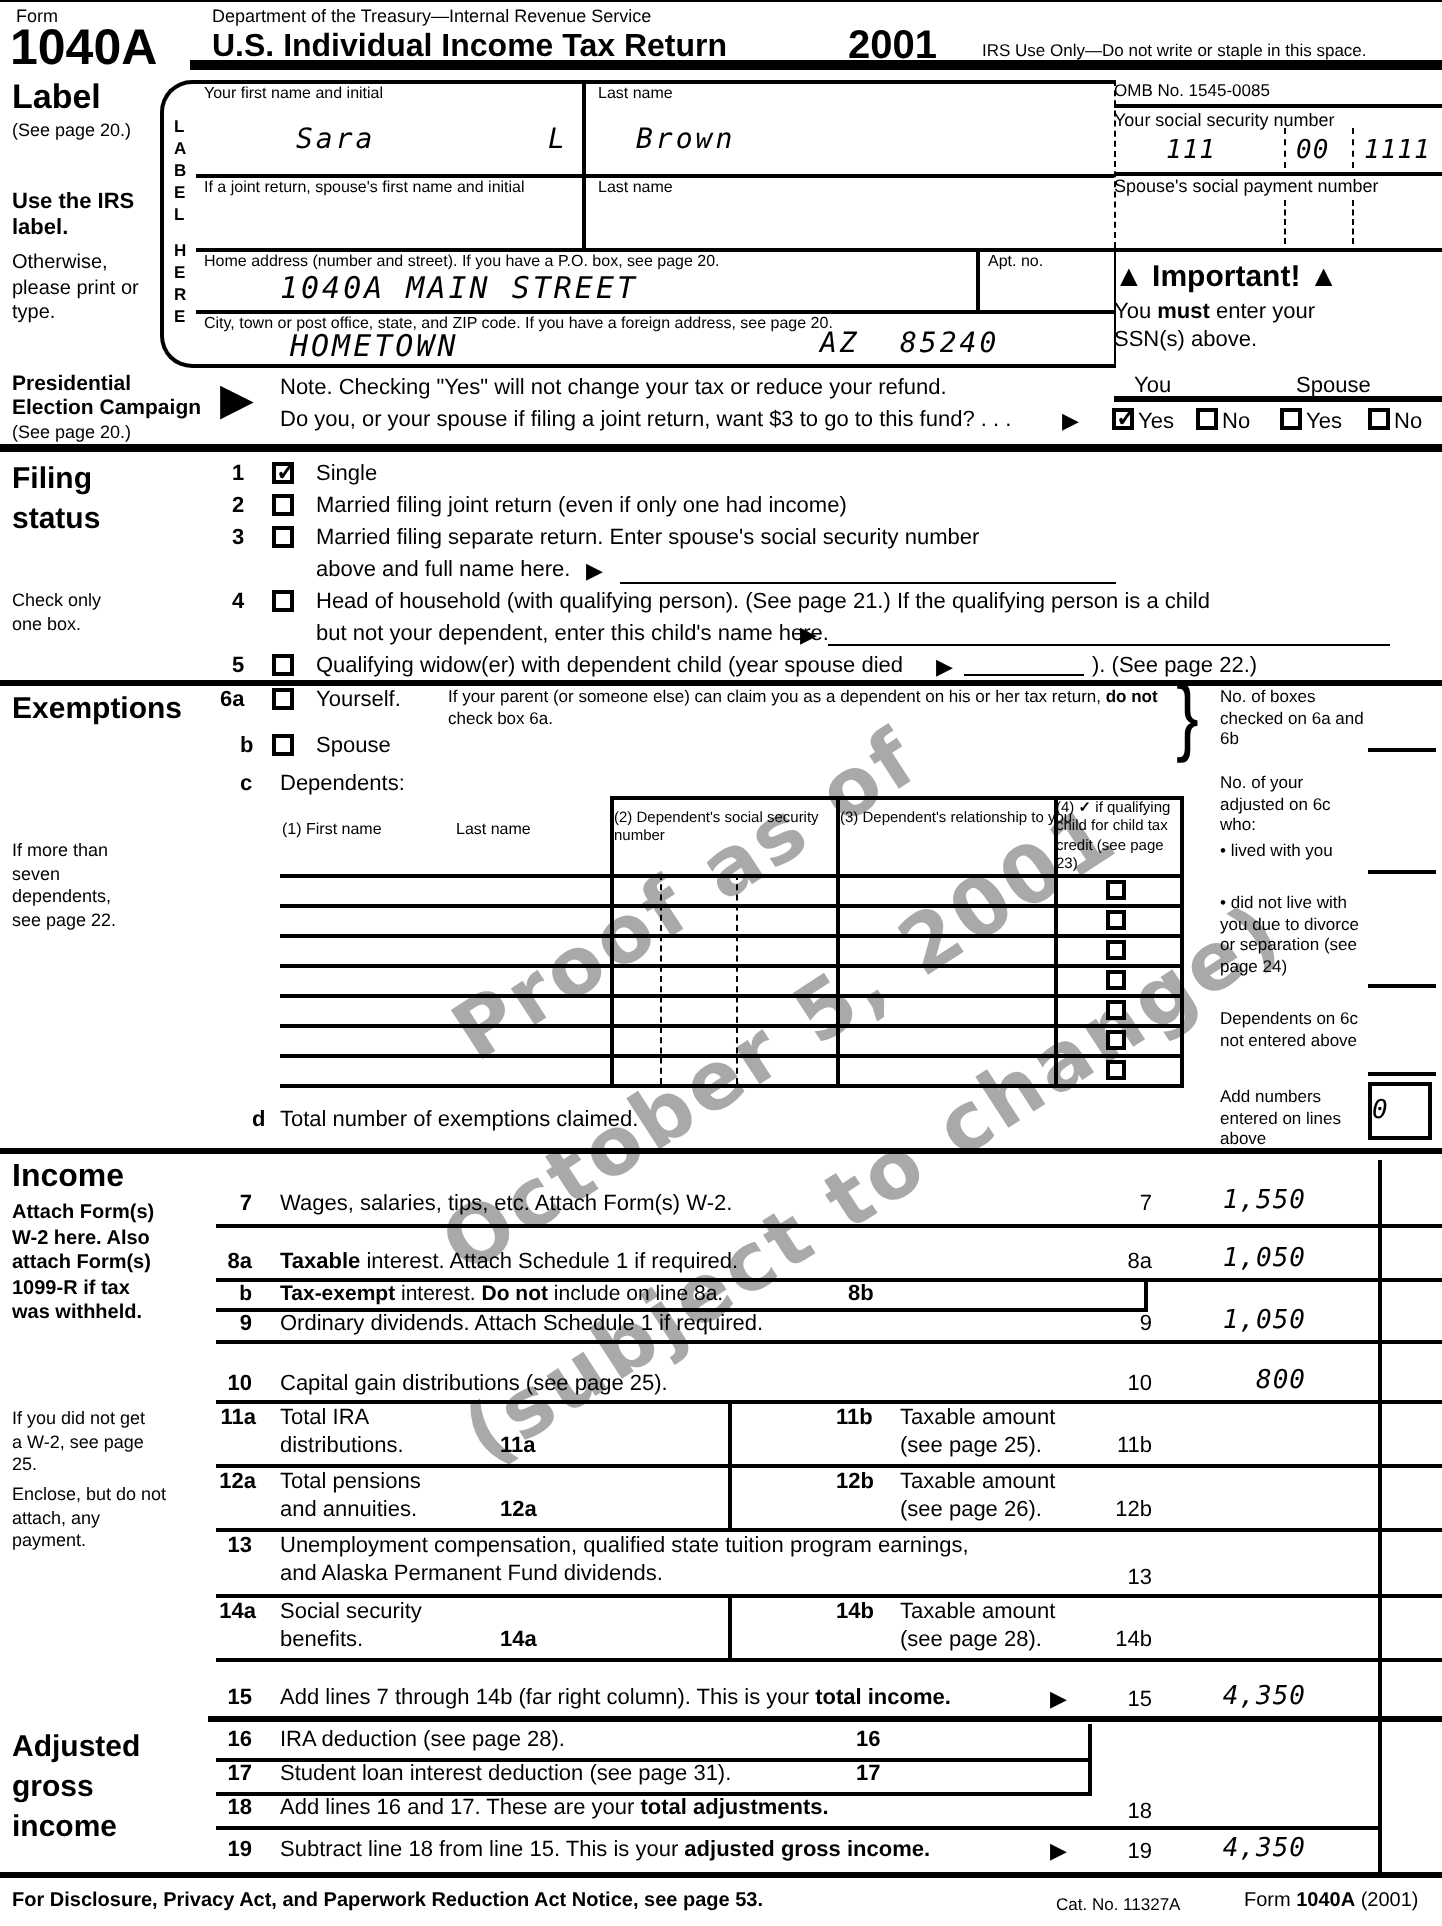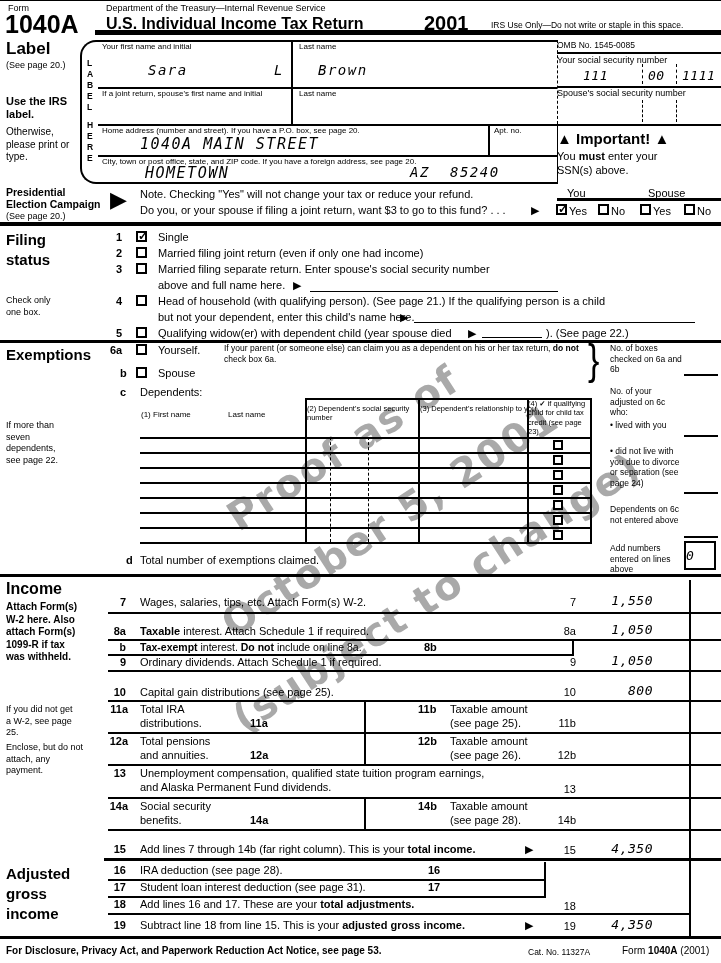--- a/index.html
+++ b/index.html
@@ -91,21 +91,21 @@
 
   <div class="a t85 ctr" style="left:557px;top:40px;width:164px">OMB No. 1545-0085</div>
   <div class="hl" style="left:557px;top:52px;width:164px;height:2px"></div>
   <div class="a t9 ctr" style="left:557px;top:55px;width:164px">Your social security number</div>
   <div class="a hand13" style="left:583px;top:68px">111</div>
   <div class="a hand13" style="left:648px;top:68px">00</div>
   <div class="a hand13" style="left:682px;top:68px">1111</div>
   <div class="dashv" style="left:642px;top:64px;height:20px"></div>
   <div class="dashv" style="left:676px;top:64px;height:20px"></div>
   <div class="hl" style="left:557px;top:86px;width:164px;height:2px"></div>
-  <div class="a t9 ctr" style="left:557px;top:88px;width:164px">Spouse's social security number</div>
+  <div class="a t9 ctr" style="left:557px;top:88px;width:164px">Spouse's social payment number</div>
   <div class="dashv" style="left:642px;top:100px;height:22px"></div>
   <div class="dashv" style="left:676px;top:100px;height:22px"></div>
   <div class="hl" style="left:557px;top:124px;width:164px;height:2px"></div>
 
   <div class="a ctr" style="left:557px;top:130px;width:188px;font-size:15px;font-weight:bold">
     <span>▲</span>
     <span>Important!</span>
     <span>▲</span>
   </div>
   <div class="a t11 ctr" style="left:557px;top:150px;width:164px">

